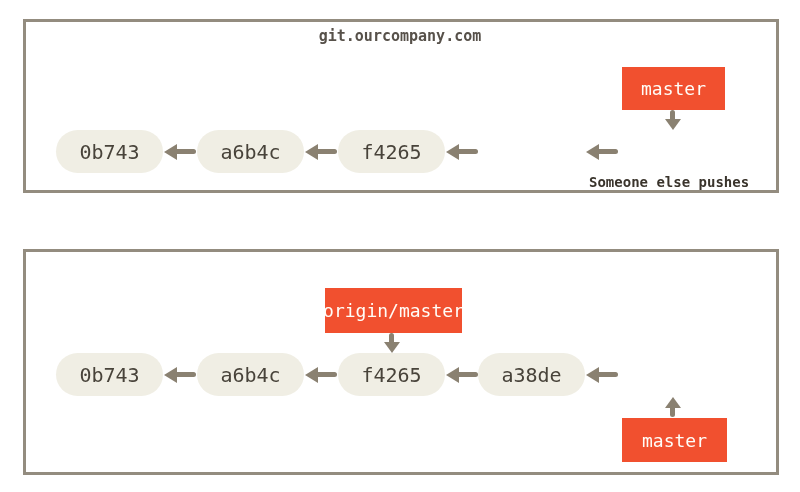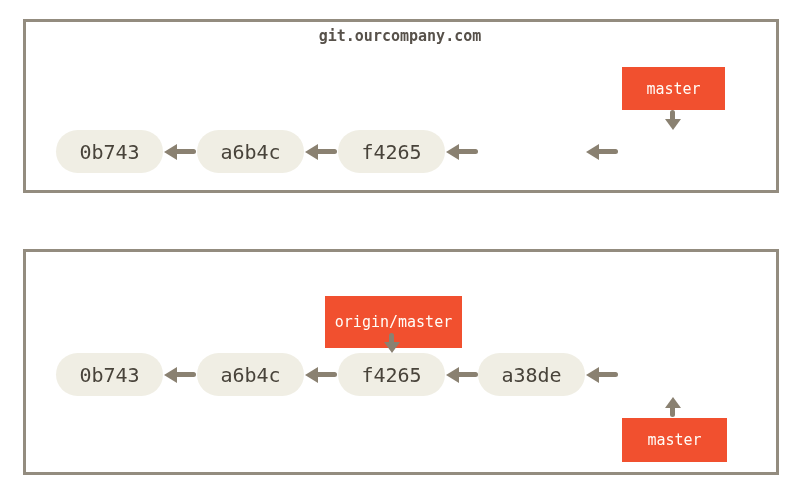--- a/index.html
+++ b/index.html
@@ -24,21 +24,21 @@
     position:absolute;left:0;width:800px;text-align:center;
     font-size:15px;font-weight:bold;color:var(--title);letter-spacing:0;
   }
   .commit{
     position:absolute;width:107px;height:43px;background:var(--pill);
     border-radius:22px;color:var(--pill-text);font-size:20px;
     display:flex;align-items:center;justify-content:center;
   }
   .branch-label{
     position:absolute;background:var(--red);color:var(--red-text);
-    font-size:15px;display:flex;align-items:center;justify-content:center;
+    font-size:18px;display:flex;align-items:center;justify-content:center;
   }
   .annotation{position:absolute;font-size:14px;font-weight:bold;color:var(--note);}
   .arrow-h{position:absolute;width:32px;height:16px;}
   .arrow-h .hshaft{position:absolute;left:10px;right:0;top:5px;height:5px;background:var(--arrow);border-radius:2.5px;}
   .arrow-h .hhead{position:absolute;left:0;top:0;width:0;height:0;
     border-top:8px solid transparent;border-bottom:8px solid transparent;border-right:13px solid var(--arrow);}
   .arrow-v{position:absolute;width:16px;}
   .arrow-v .vshaft{position:absolute;left:5px;width:5px;background:var(--arrow);border-radius:2.5px;}
   .arrow-down .vshaft{top:0;bottom:8px;}
   .arrow-down .vhead{position:absolute;bottom:0;left:0;width:0;height:0;
@@ -76,24 +76,25 @@
   </div>
   <div class="arrow-h" style="left:446px;top:144px">
     <div class="hhead"></div>
     <div class="hshaft"></div>
   </div>
   <div class="arrow-h" style="left:586px;top:144px">
     <div class="hhead"></div>
     <div class="hshaft"></div>
   </div>
 
+  <div class="annotation" style="left:589px;top:174px">Someone else pushes</div>
 
   <div class="repo-box" style="left:23px;top:249px;width:750px;height:220px"></div>
 
-  <div class="branch-label" style="left:325px;top:296px;width:137px;height:52px">origin/master</div>
+  <div class="branch-label" style="left:325px;top:288px;width:137px;height:45px">origin/master</div>
 
   <div class="arrow-v arrow-down" style="left:384px;top:333px;height:20px">
     <div class="vshaft"></div>
     <div class="vhead"></div>
   </div>
 
   <div class="commit" style="left:56px;top:353px">0b743</div>
   <div class="commit" style="left:197px;top:353px">a6b4c</div>
   <div class="commit" style="left:338px;top:353px">f4265</div>
   <div class="commit" style="left:478px;top:353px">a38de</div>

